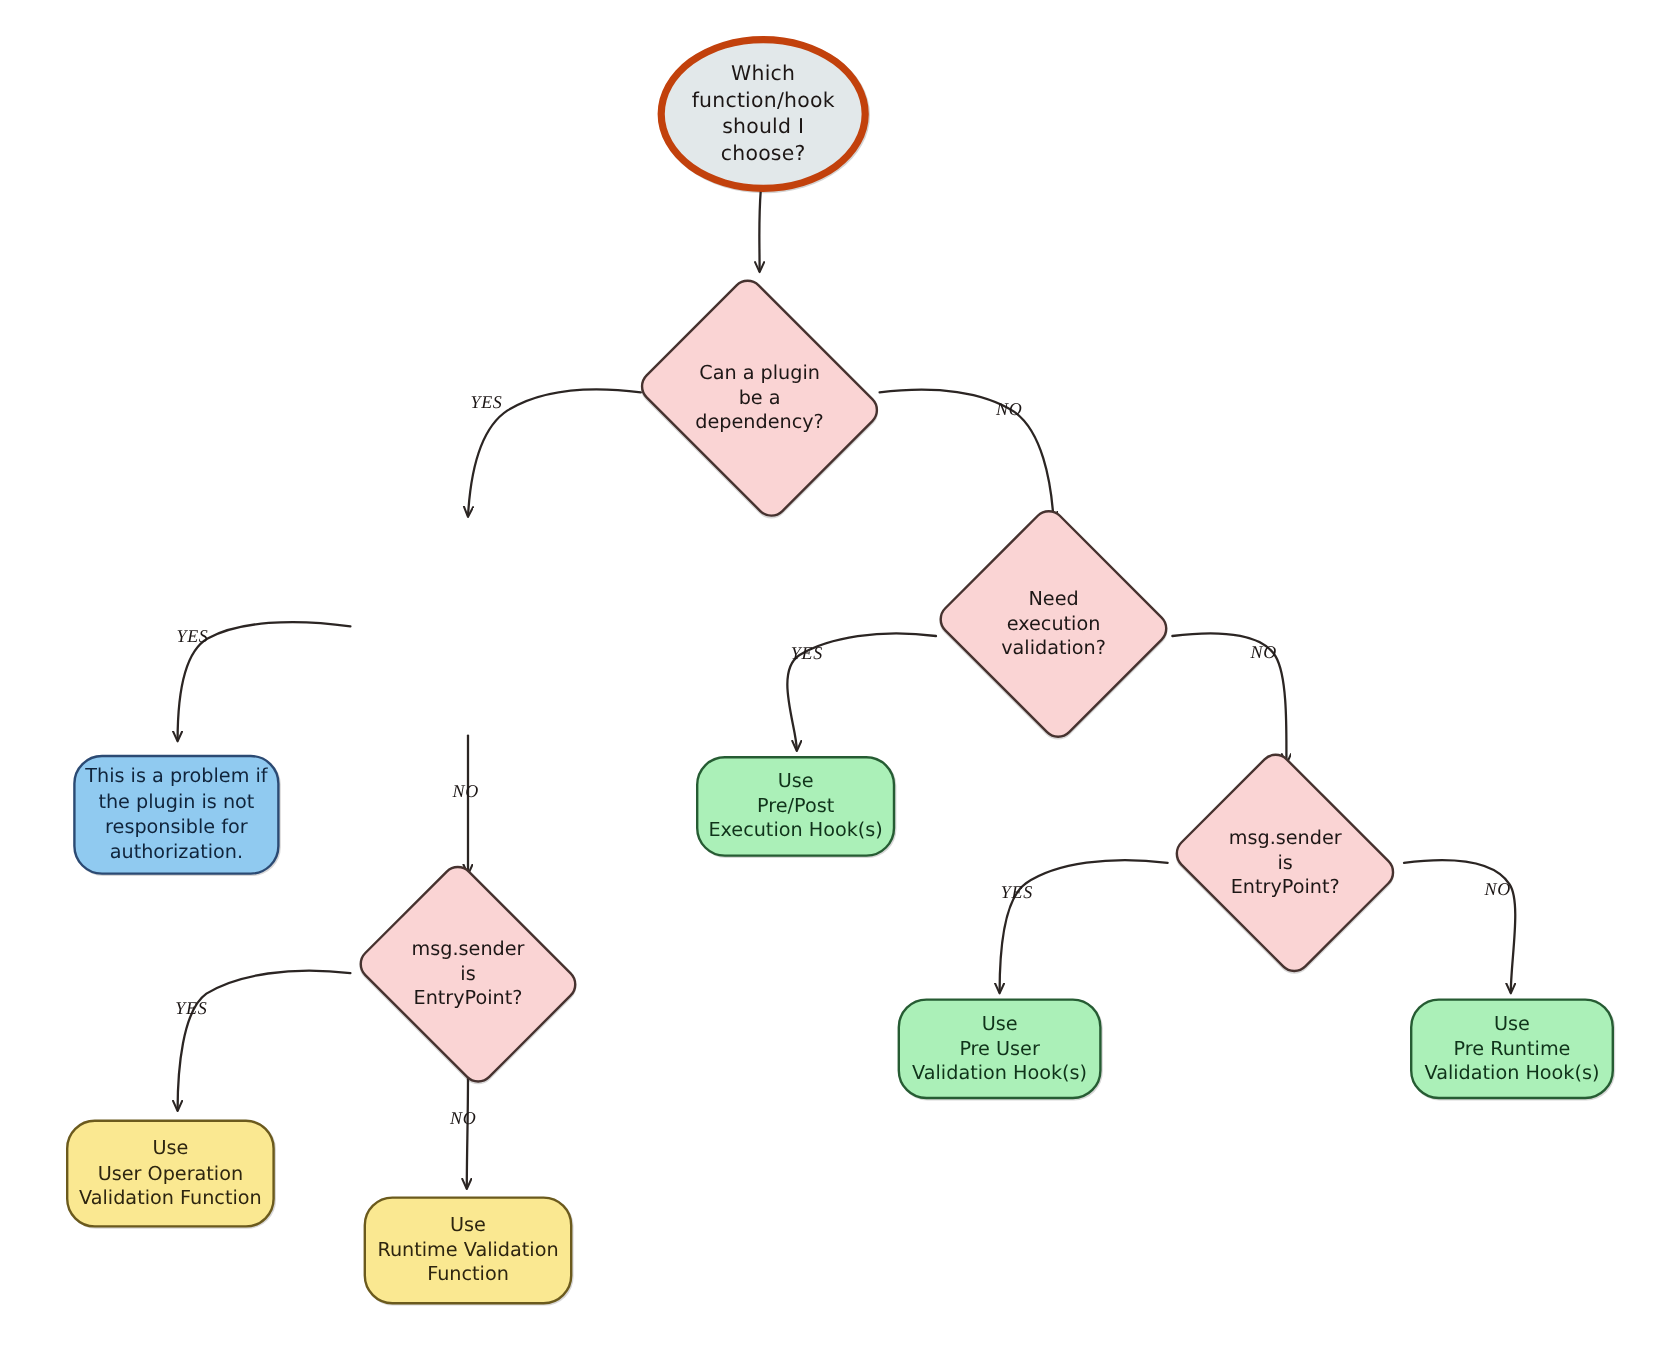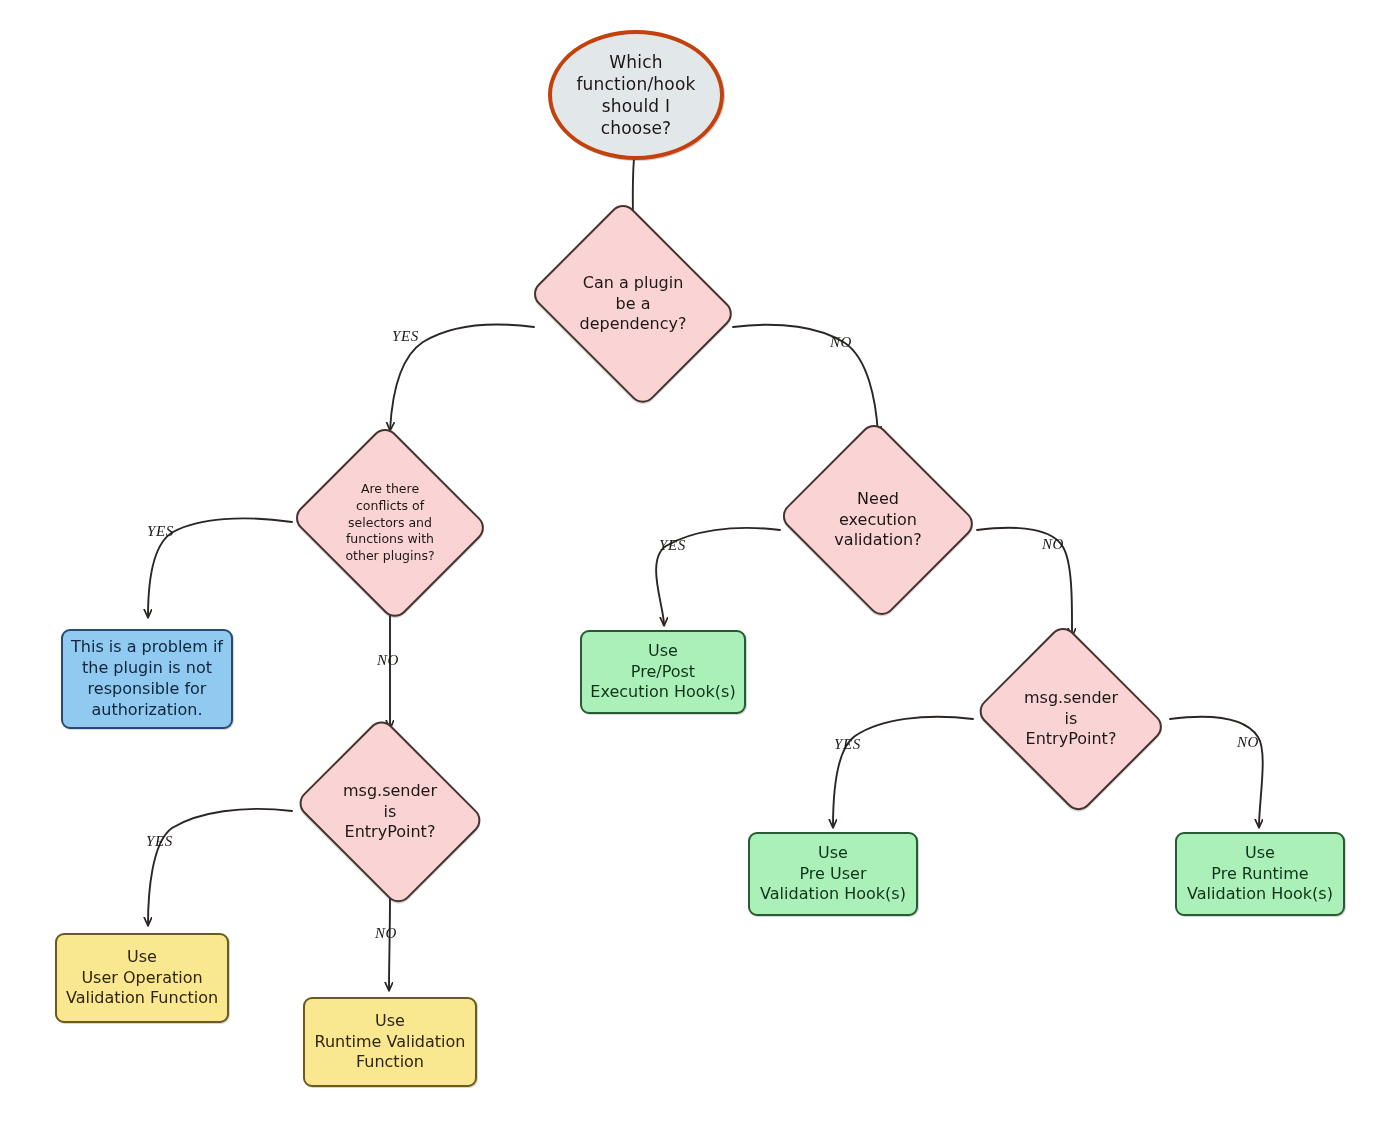--- a/index.html
+++ b/index.html
@@ -35,21 +35,21 @@
     display: block;
     white-space: pre-line;
     color: #1d1716;
     line-height: 1.30;
   }
 
   
   .shape-ellipse {
     border-radius: 50%;
     background: #e2e8ea;
-    border: 4px solid #c2410c;
+    border: 6px solid #c2410c;
     box-shadow: 1px 1px 0 rgba(40,34,32,0.20);
     justify-content: center;
   }
   .shape-ellipse .node-label {
     font-size: 17px;
     letter-spacing: 0.2px;
   }
 
   
   .shape-diamond {
@@ -73,21 +73,21 @@
     z-index: 2;
     font-size: 16px;
   }
   .shape-diamond.small-text .node-label {
     font-size: 12.5px;
     line-height: 1.34;
   }
 
   
   .shape-rect {
-    border-radius: 9px;
+    border-radius: 24px;
     border: 2px solid #46322f;
     box-shadow: 1px 1px 0 rgba(40,34,32,0.18);
   }
   .shape-rect .node-label {
     font-size: 16px;
   }
   .fill-blue  { background: #90caf0; border-color: #2b4a73; }
   .fill-green { background: #abf0b8; border-color: #265c33; }
   .fill-yellow{ background: #fae891; border-color: #6b5a1d; }
   .fill-blue  .node-label { color: #10243b; }
@@ -143,35 +143,27 @@
     </g>
   </svg>
 
   <div class="node shape-ellipse" style="left:548px; top:30px; width:176px; height:130px;">
     <span class="node-label">Which
 function/hook
 should I
 choose?</span>
   </div>
 
-  <div class="node shape-diamond" style="left:521px; top:212px; width:224px; height:184px;">
+  <div class="node shape-diamond" style="left:521px; top:240px; width:224px; height:184px;">
     <span class="diamond-bg"></span>
     <span class="node-label">Can a plugin
 be a
 dependency?</span>
   </div>
 
-  <div class="node shape-diamond small-text" style="left:288px; top:431px; width:204px; height:184px;">
-    <span class="diamond-bg"></span>
-    <span class="node-label">Are there
-conflicts of
-selectors and
-functions with
-other plugins?</span>
-  </div>
 
   <div class="node shape-rect fill-blue" style="left:61px; top:629px; width:172px; height:100px;">
     <span class="node-label">This is a problem if
 the plugin is not
 responsible for
 authorization.</span>
   </div>
 
   <div class="node shape-diamond" style="left:288px; top:727px; width:204px; height:170px;">
     <span class="diamond-bg"></span>

